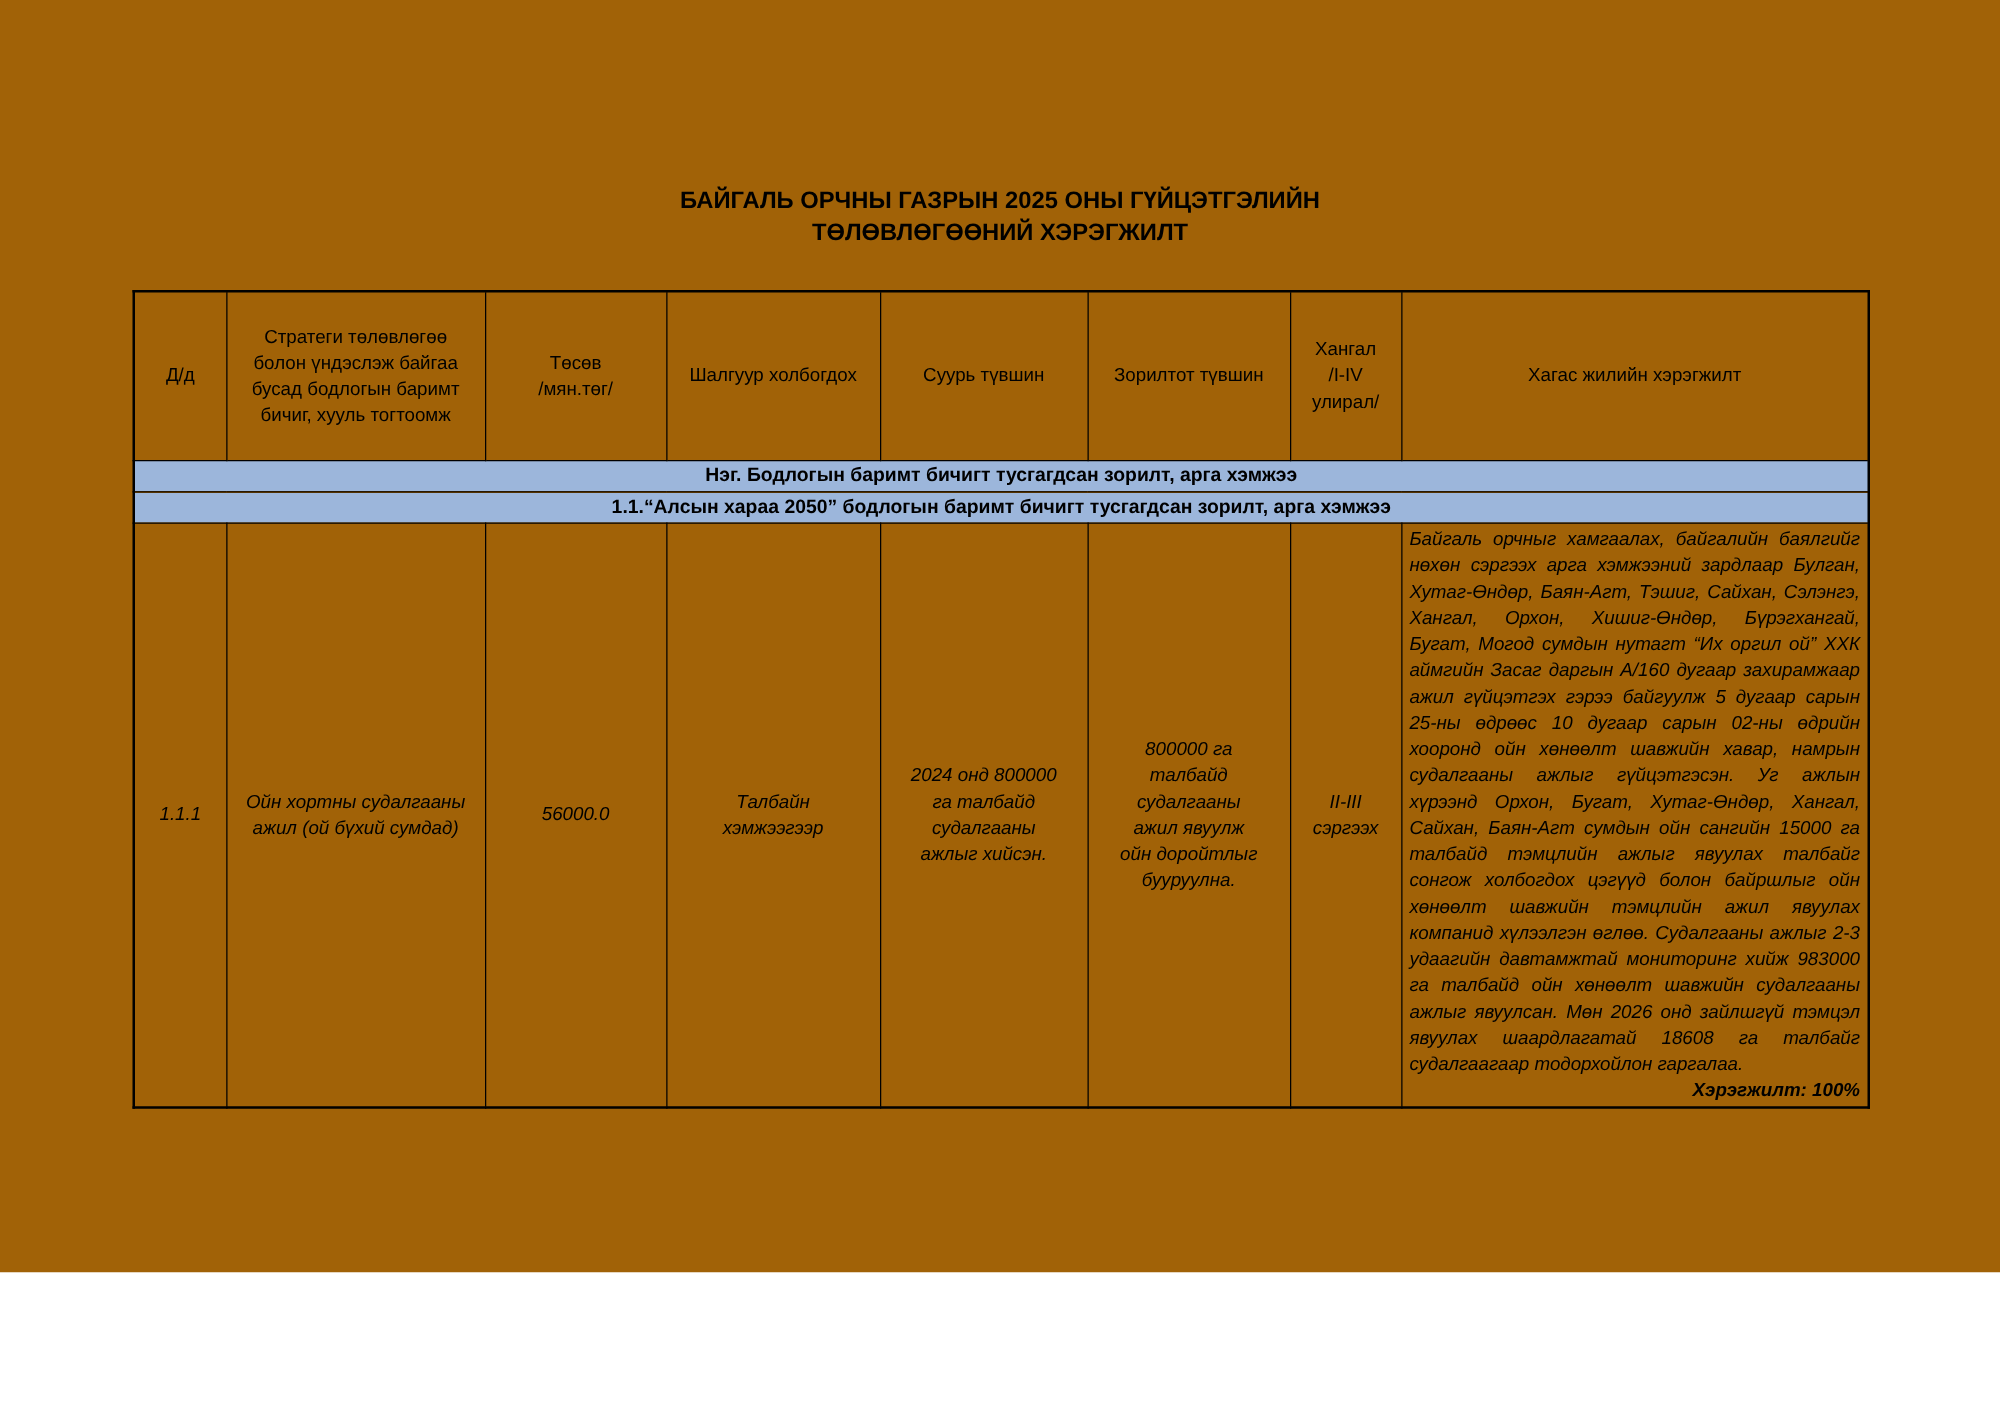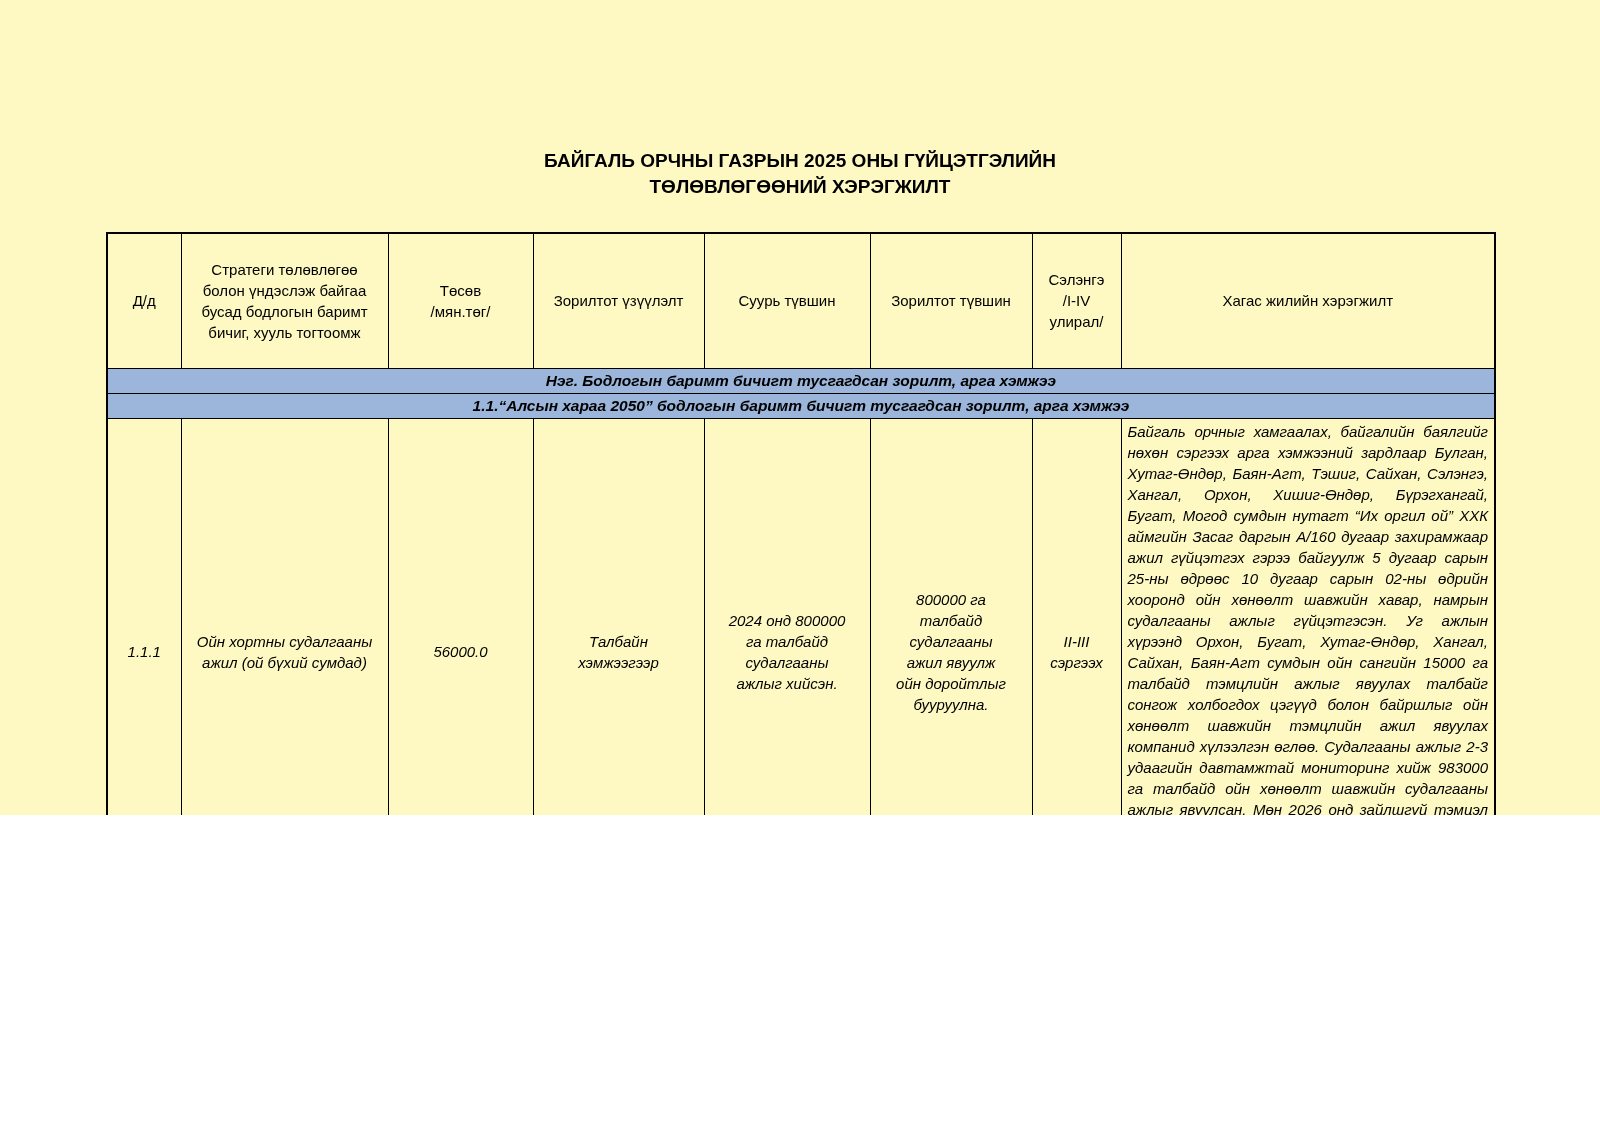--- a/index.html
+++ b/index.html
@@ -4,22 +4,22 @@
 <style>
   html, body {
     margin: 0;
     padding: 0;
     background: #ffffff;
     font-family: "Liberation Sans", sans-serif;
     color: #000000;
   }
   .page {
     width: 1600px;
-    height: 815px;
-    background: #fef9c3;
+    height: 1018px;
+    background: #a16207;
     position: relative;
     box-sizing: border-box;
   }
   .content {
     position: absolute;
     left: 106px;
     top: 148px;
     width: 1388px;
   }
   .doc-title {
@@ -44,21 +44,20 @@
     padding: 2px 6px;
     box-sizing: border-box;
     overflow: hidden;
   }
   tr.header-row { height: 135px; }
   tr.header-row th { white-space: pre-line; line-height: 21px; padding: 4px 8px; }
   tr.section-row { height: 25px; }
   tr.section-row td {
     background: #9cb6db;
     font-weight: bold;
-    font-style: italic;
     font-size: 15.5px;
     padding: 1px 4px;
   }
   tr.data-row td { line-height: 21px; font-style: italic; }
   td.cell-implementation {
     vertical-align: top;
     text-align: justify;
     padding: 2px 9px 4px 10px;
     font-size: 15.5px;
     line-height: 21.8px;
@@ -90,24 +89,24 @@
         <col style="width:162px">
         <col style="width:89px">
         <col style="width:374px">
       </colgroup>
       <tbody>
         <tr class="header-row">
           <th>Д/д</th>
           <th>Стратеги төлөвлөгөө болон үндэслэж байгаа бусад бодлогын баримт бичиг, хууль тогтоомж</th>
           <th>Төсөв
 /мян.төг/</th>
-          <th>Зорилтот үзүүлэлт</th>
+          <th>Шалгуур холбогдох</th>
           <th>Суурь түвшин</th>
           <th>Зорилтот түвшин</th>
-          <th>Сэлэнгэ
+          <th>Хангал
 /I-IV
 улирал/</th>
           <th>Хагас жилийн хэрэгжилт</th>
         </tr>
 
         <tr class="section-row">
           <td colspan="8">Нэг. Бодлогын баримт бичигт тусгагдсан зорилт, арга хэмжээ</td>
         </tr>
 
         <tr class="section-row">

